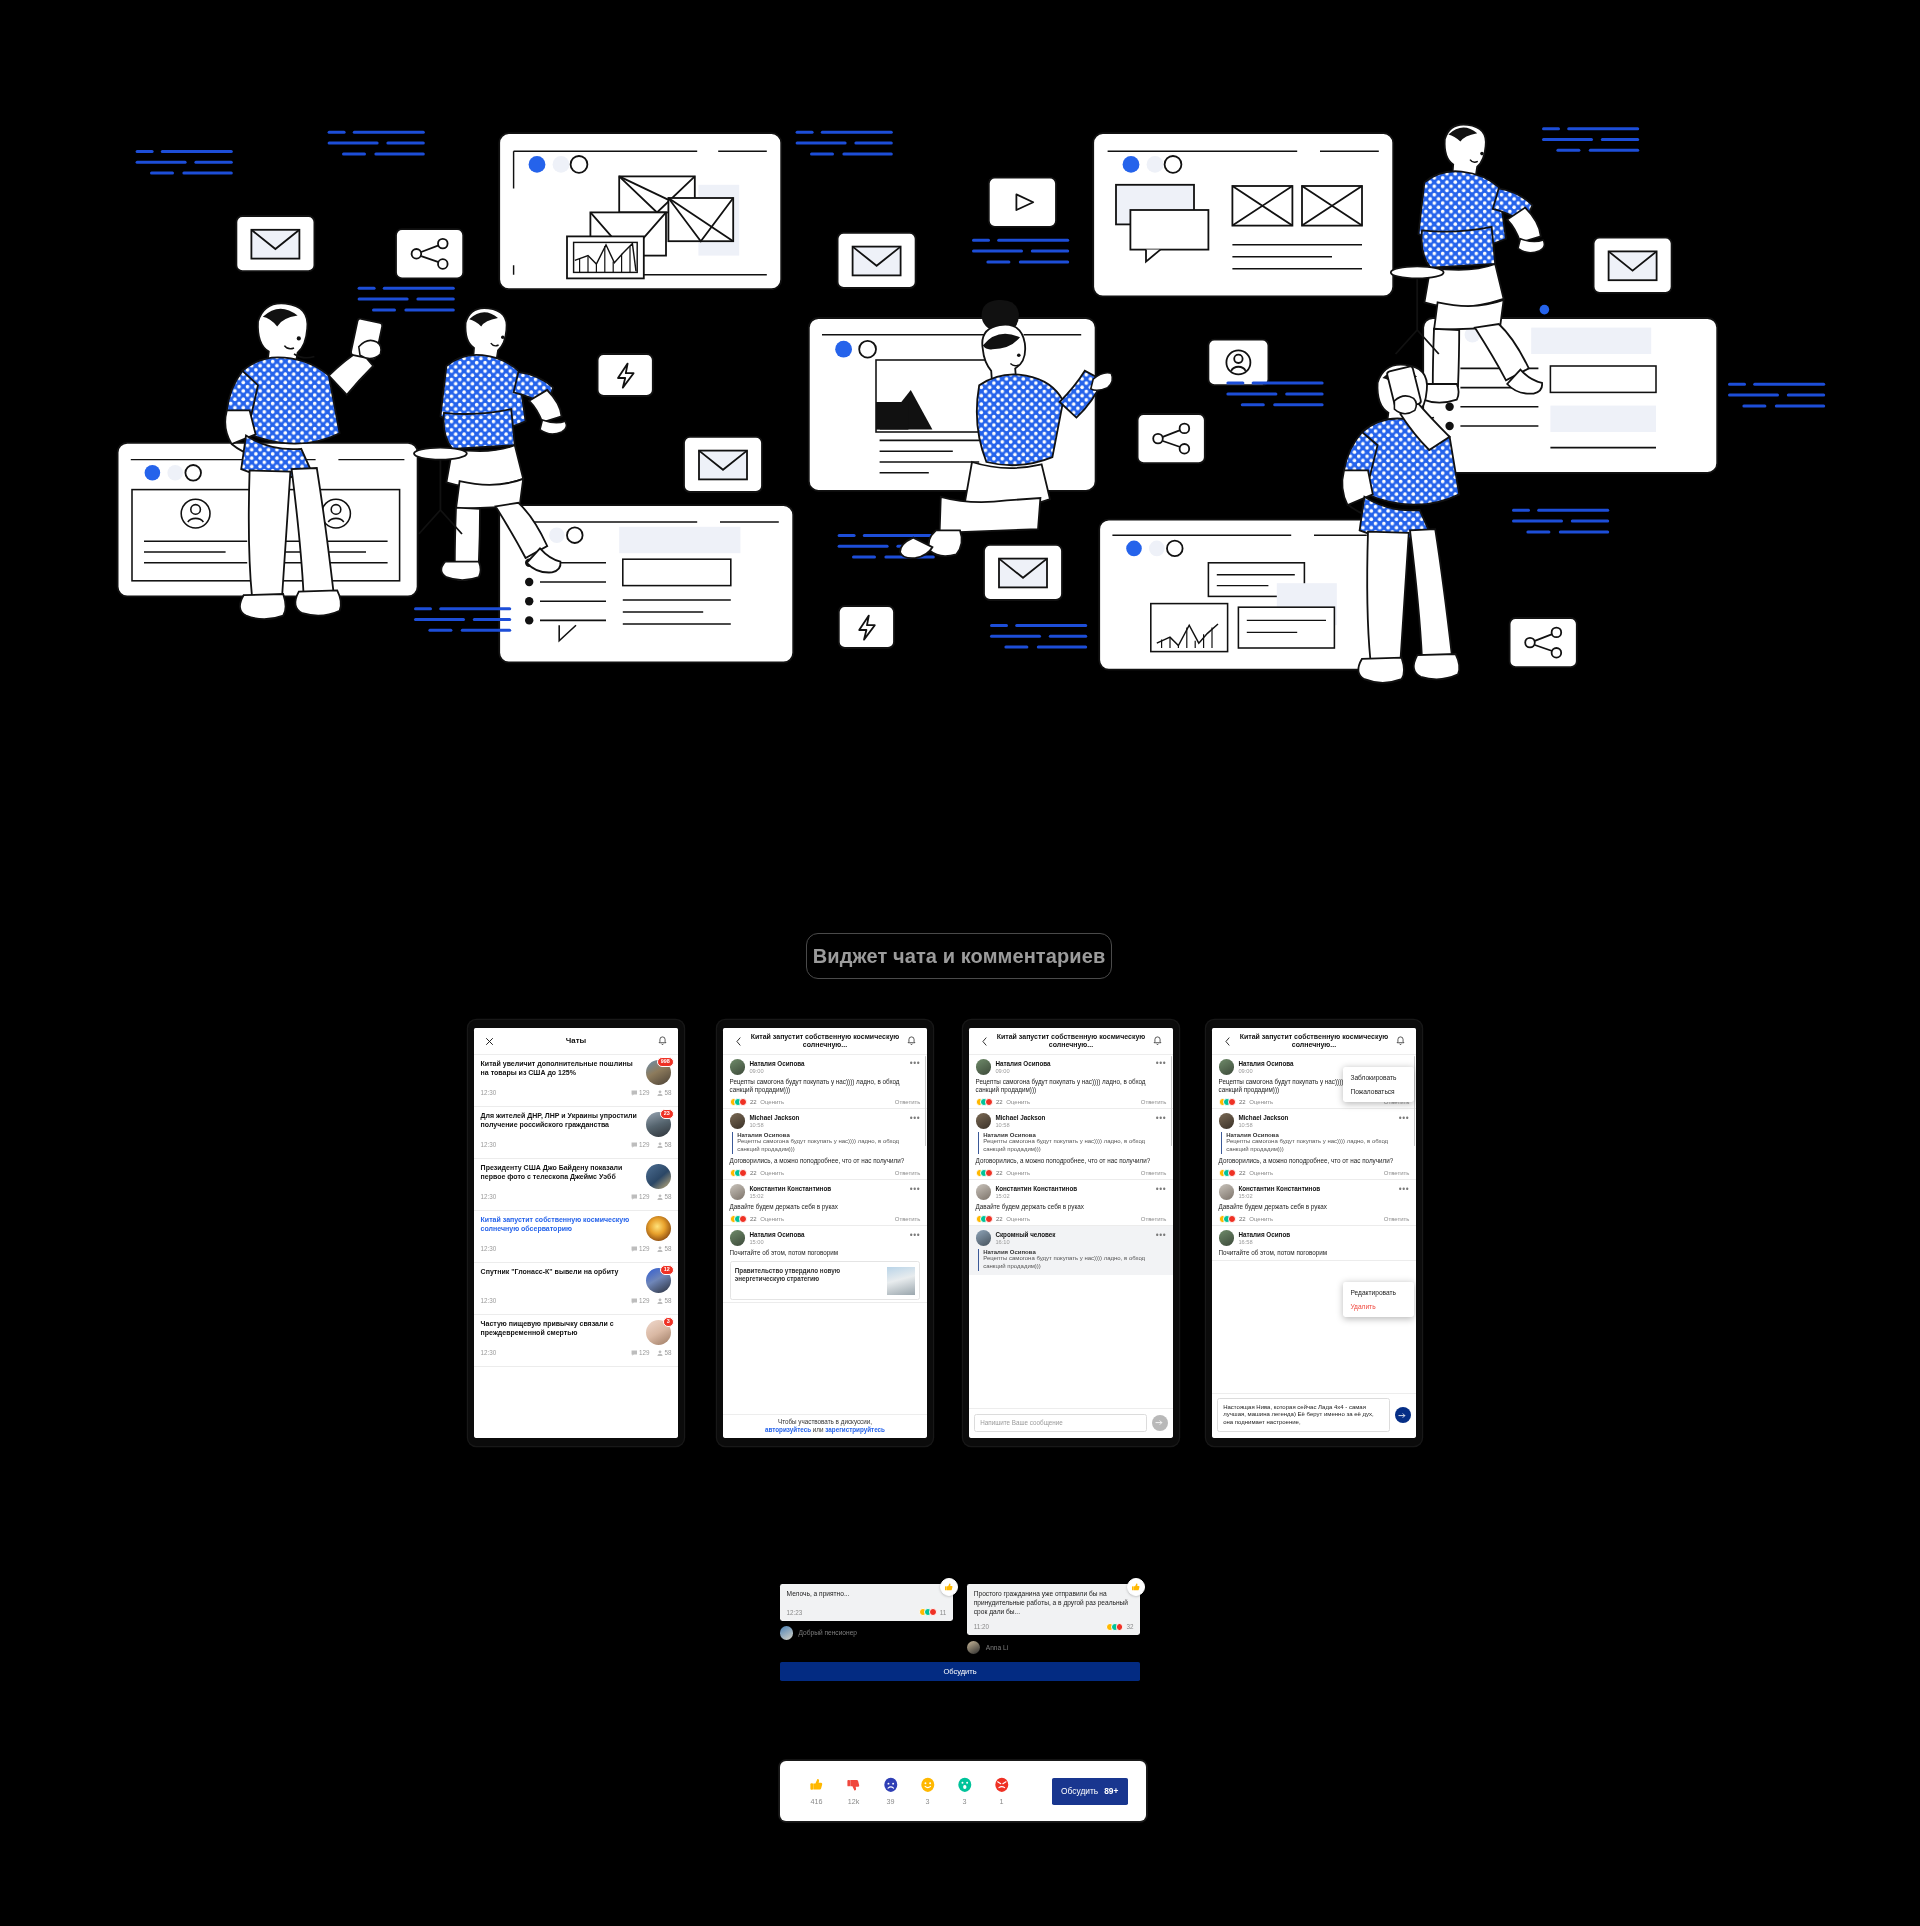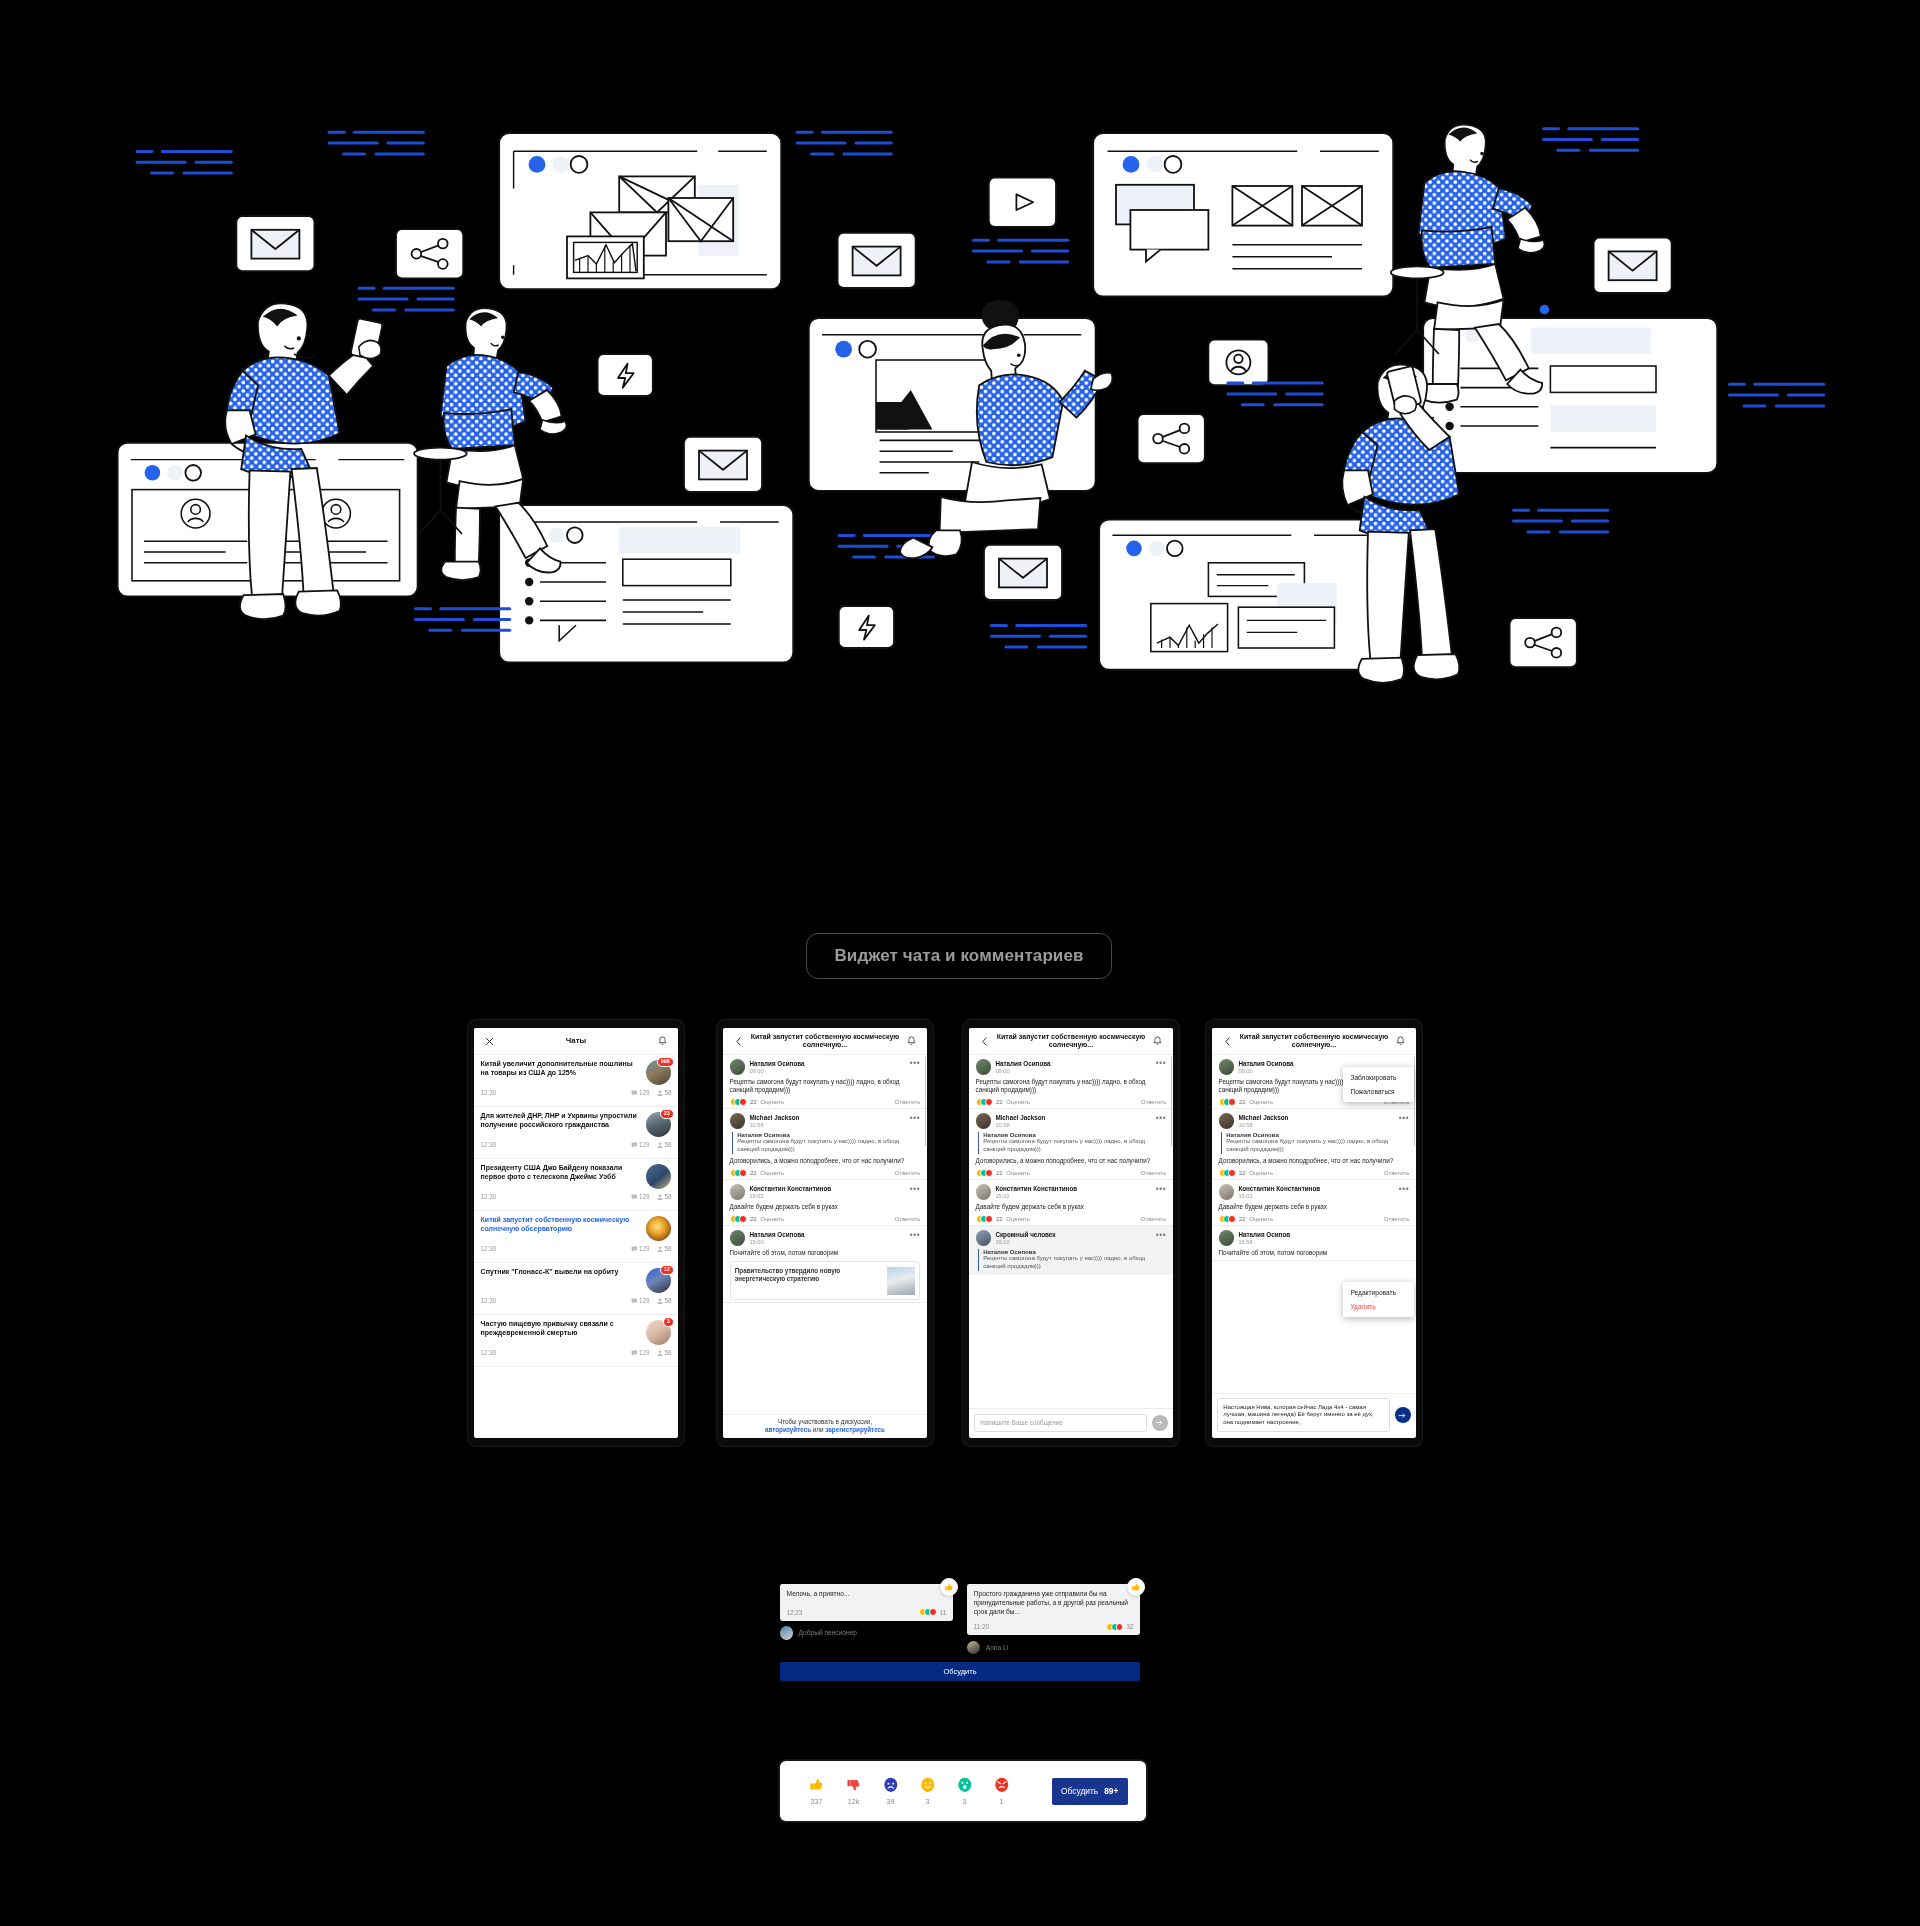--- a/index.html
+++ b/index.html
@@ -14,21 +14,21 @@
   
   .hero { position: absolute; left:0; top:0; width:1920px; height:780px; }
   .hero svg { display:block; }
 
   
   .pill {
     position: absolute;
     border: 1.2px solid #4a4a4a;
     border-radius: 12px;
     color: #9b9b9b;
-    font-size: 17px;
+    font-size: 20px;
     font-weight: bold;
     display: flex; align-items: center; justify-content: center;
     letter-spacing: 0.1px;
     background: #000;
   }
   #pill-chat { left: 806px; top: 933px; width: 306px; height: 46px; }
   #pill-emoji { left: 739px; top: 1491px; width: 438px; height: 46px; }
 
   
   .phones { position: absolute; left: 468px; top: 1020px; width: 984px; height: 426px; }
@@ -1161,21 +1161,21 @@
 
   <div class="emojipanel">
 
     <div class="emo">
       <div class="glyph">
         <svg width="15.6" height="15.6" viewBox="0 0 20 20">
             <path d="M5.5 8.2 h2.7 l2.6 -5.5 q2.3 -.4 2.1 2.2 l-.5 2.6 h3.2 q1.7 .2 1.3 2 l-1.4 5.4 q-.3 1.2 -1.8 1.2 H5.5 z" fill="#ffb800"></path>
             <rect x="1.8" y="8.1" width="3.4" height="8.2" rx="1.1" fill="#ffb800"></rect>
           </svg>
       </div>
-      <div class="num">337</div>
+      <div class="num">416</div>
     </div>
 
     <div class="emo">
       <div class="glyph">
         <svg width="15.6" height="15.6" viewBox="0 0 20 20">
             <path d="M5.5 11.8 h2.7 l2.6 5.5 q2.3 .4 2.1 -2.2 l-.5 -2.6 h3.2 q1.7 -.2 1.3 -2 l-1.4 -5.4 q-.3 -1.2 -1.8 -1.2 H5.5 z" fill="#f0483e"></path>
             <rect x="1.8" y="3.7" width="3.4" height="8.2" rx="1.1" fill="#f0483e"></rect>
           </svg>
       </div>
       <div class="num">12k</div>

